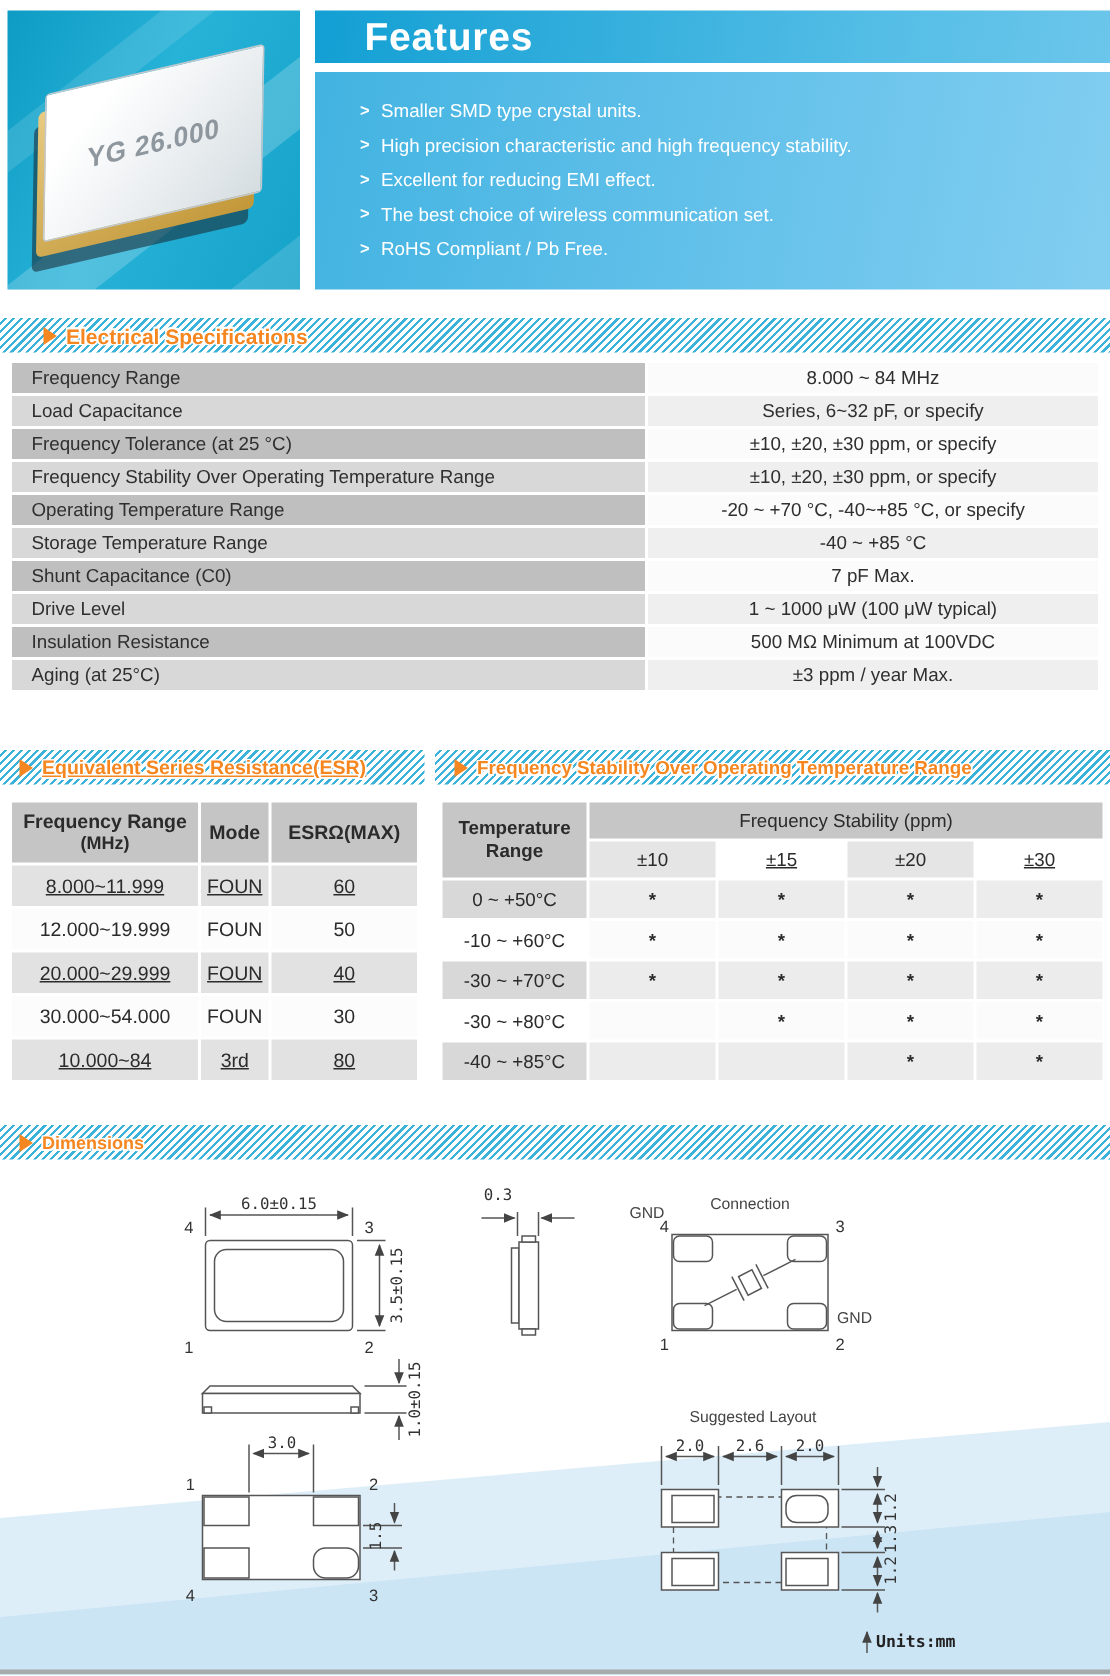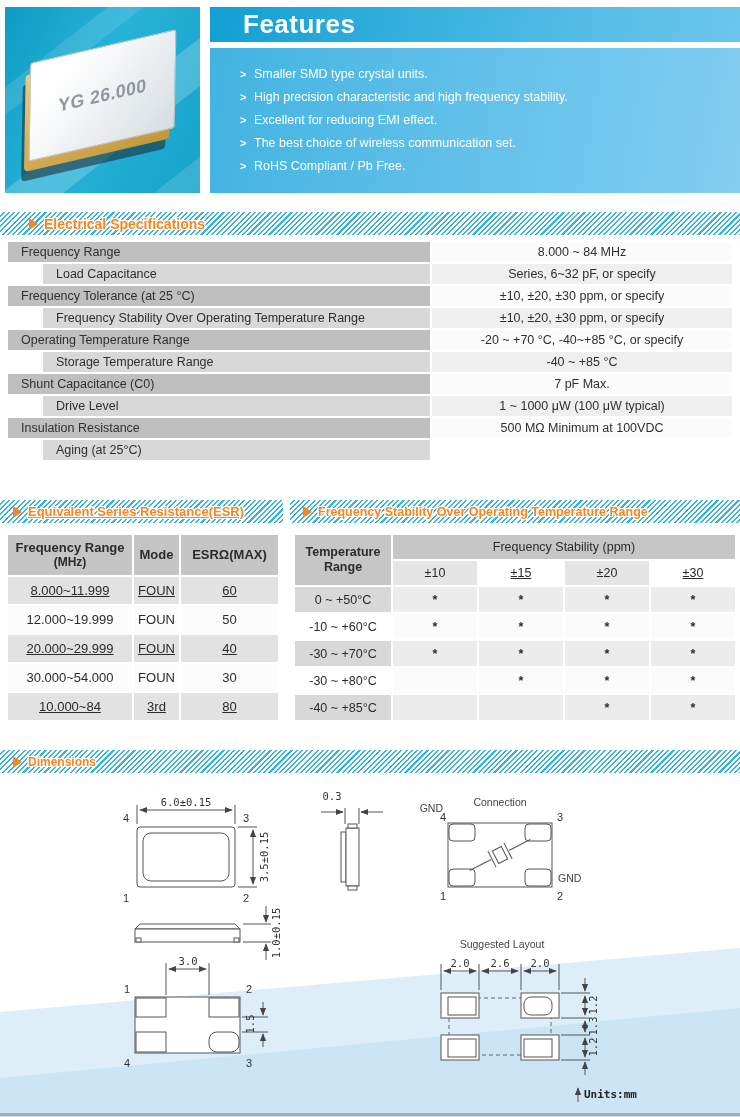--- a/index.html
+++ b/index.html
@@ -48,21 +48,21 @@
   #band-stab{top:500px;left:290px;width:450px;} #band-stab .t{font-size:12.5px;}
   #band-dims{top:750px;left:0;width:740px;}  #band-dims .t{font-size:12px;}
 
   
   #espec{position:absolute;left:8px;top:242px;width:724px;display:grid;
          grid-template-columns:422px 300px;grid-auto-rows:20px;gap:2px;}
   #espec>div{display:flex;align-items:center;font-size:12.5px;color:#2f2f2f;}
   .e-label{padding-left:13px;}
   .e-value{justify-content:center;text-align:center;}
   #espec>div:nth-child(4n+1){background:#bfbfbf;}
-  #espec>div:nth-child(4n+3){background:#d8d8d8;margin-left:35px;}
+  #espec>div:nth-child(4n+3){background:#d8d8d8;}
   #espec>div:nth-child(4n+2){background:#fbfbfb;}
   #espec>div:nth-child(4n+4){background:#efefef;}
 
   
   #esr-table{position:absolute;left:8px;top:535px;width:270px;display:grid;
              grid-template-columns:124px 45px 97px;grid-template-rows:40px repeat(5,27px);gap:2px;}
   #esr-table>div{display:flex;flex-direction:column;align-items:center;justify-content:center;
                  font-size:13px;color:#2b2b2b;}
   .esr-h{background:#c5c5c5;font-weight:bold;font-size:12.5px;line-height:1.15;text-align:center;}
   .esr-h .sm{font-size:12px;}
@@ -159,20 +159,21 @@
     <div class="e-value">-20 ~ +70 °C,  -40~+85 °C,  or  specify</div>
     <div class="e-label">Storage Temperature Range</div>
     <div class="e-value">-40 ~ +85 °C</div>
     <div class="e-label">Shunt Capacitance (C0)</div>
     <div class="e-value">7 pF Max.</div>
     <div class="e-label">Drive Level</div>
     <div class="e-value">1 ~ 1000 μW (100 μW  typical)</div>
     <div class="e-label">Insulation Resistance</div>
     <div class="e-value">500 MΩ Minimum at 100VDC</div>
     <div class="e-label">Aging (at 25°C)</div>
+    <div class="e-value">±3 ppm / year Max.</div>
   </div>
 
   <div class="band" id="band-esr">
     <span class="tri"></span>
     <span class="t">Equivalent Series Resistance(ESR)</span>
   </div>
   <div class="band" id="band-stab">
     <span class="tri"></span>
     <span class="t">Frequency Stability Over Operating Temperature Range</span>
   </div>

